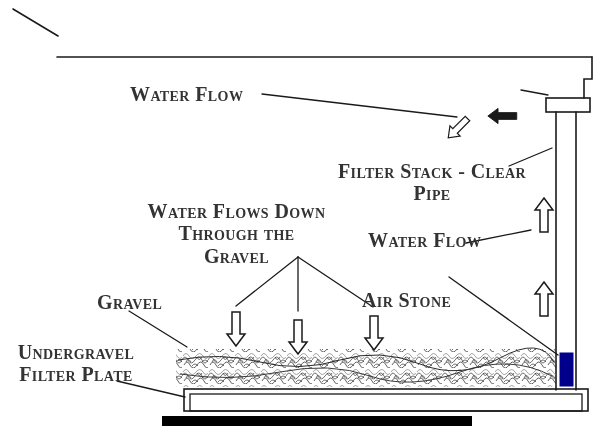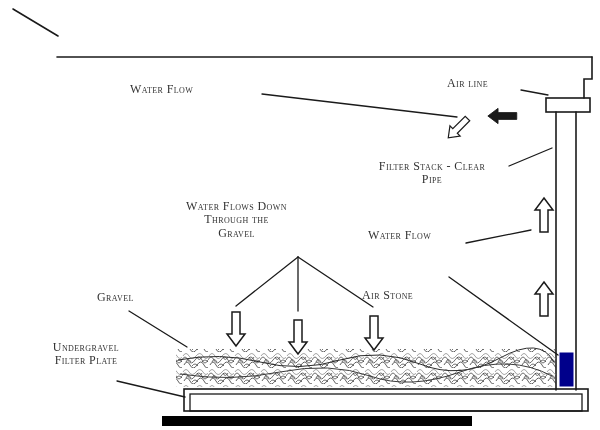--- a/index.html
+++ b/index.html
@@ -19,23 +19,23 @@
   }
   #diagram-svg{position:absolute;left:0;top:0;}
   .ln{stroke:var(--line);stroke-width:1.6;fill:none;stroke-linecap:round;}
   .thin{stroke-width:1.3;}
   .hollow{fill:#ffffff;stroke:var(--line);stroke-width:1.5;}
   .solid{fill:var(--line);stroke:var(--line);stroke-width:1;}
   .stone{fill:var(--air_stone_fill);stroke:var(--air_stone_fill);}
   .base{fill:var(--base_fill);}
   .label{
     position:absolute;
-    font-weight:normal;
+    font-weight:bold;
     font-variant:small-caps;
-    font-size:12px;
+    font-size:20px;
     line-height:1.12;
     letter-spacing:.4px;
     color:var(--text);
     white-space:pre-line;
   }
   .center{text-align:center;}
 </style>
 </head>
 <body>
 
@@ -88,31 +88,30 @@
     <use href="#arrowUp" class="hollow" transform="translate(544,301)"></use>
     <use href="#arrowUp" class="hollow" transform="translate(236,327) rotate(180)"></use>
     <use href="#arrowUp" class="hollow" transform="translate(298,335) rotate(180)"></use>
     <use href="#arrowUp" class="hollow" transform="translate(374,331) rotate(180)"></use>
     <use href="#arrowUp" class="hollow" transform="translate(459,127) rotate(225) scale(0.8)"></use>
     <use href="#arrowUp" class="solid" transform="translate(504,116) rotate(270) scale(0.85)"></use>
   </svg>
 
   <div class="label" style="left:130px;top:83px;">Water Flow</div>
 
-  <div class="label" style="left:447px;top:77px;">Air line</div>
 
   <div class="label center" style="left:332px;top:160px;width:200px;">Filter Stack - Clear
 Pipe</div>
 
   <div class="label center" style="left:134px;top:200px;width:205px;">Water Flows Down
 Through the
 Gravel</div>
 
   <div class="label" style="left:368px;top:229px;">Water Flow</div>
 
   <div class="label" style="left:362px;top:262px;margin-top:27px;">Air Stone</div>
 
   <div class="label" style="left:97px;top:291px;">Gravel</div>
 
-  <div class="label center" style="left:12px;top:341px;width:148px;">Undergravel
+  <div class="label center" style="left:2px;top:341px;width:148px;">Undergravel
 Filter Plate</div>
 
 </div>
 
 </body></html>

